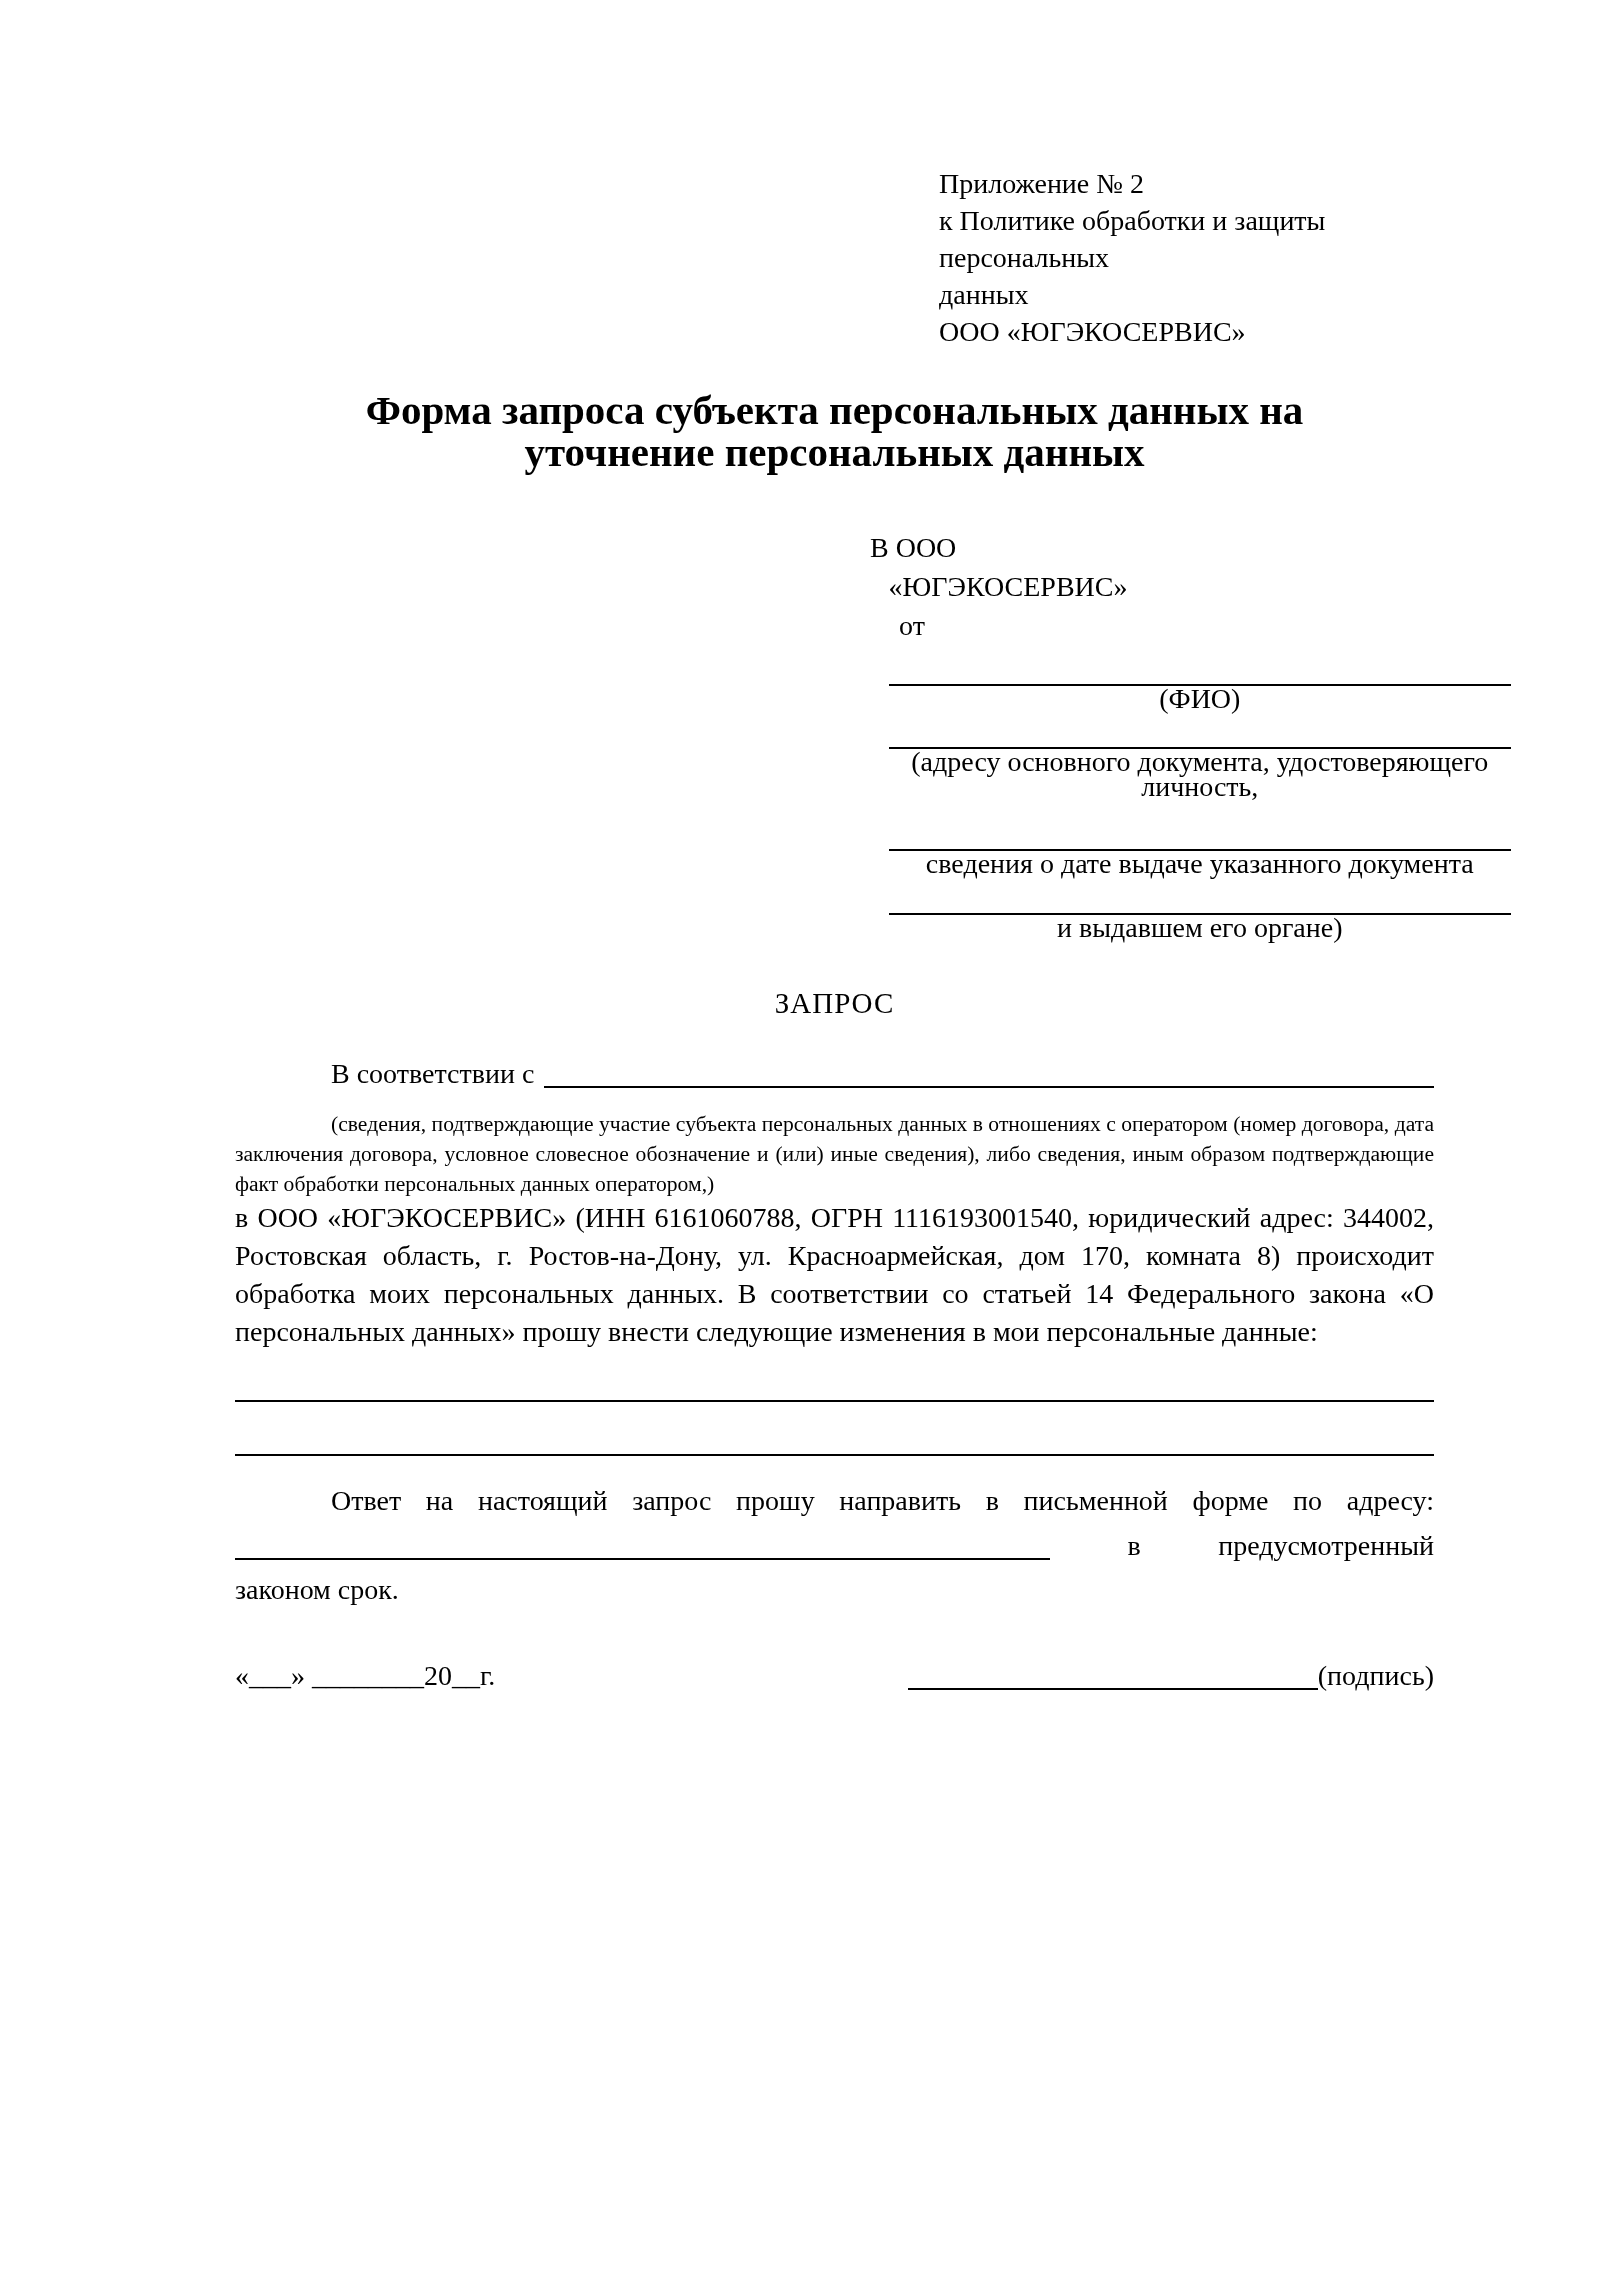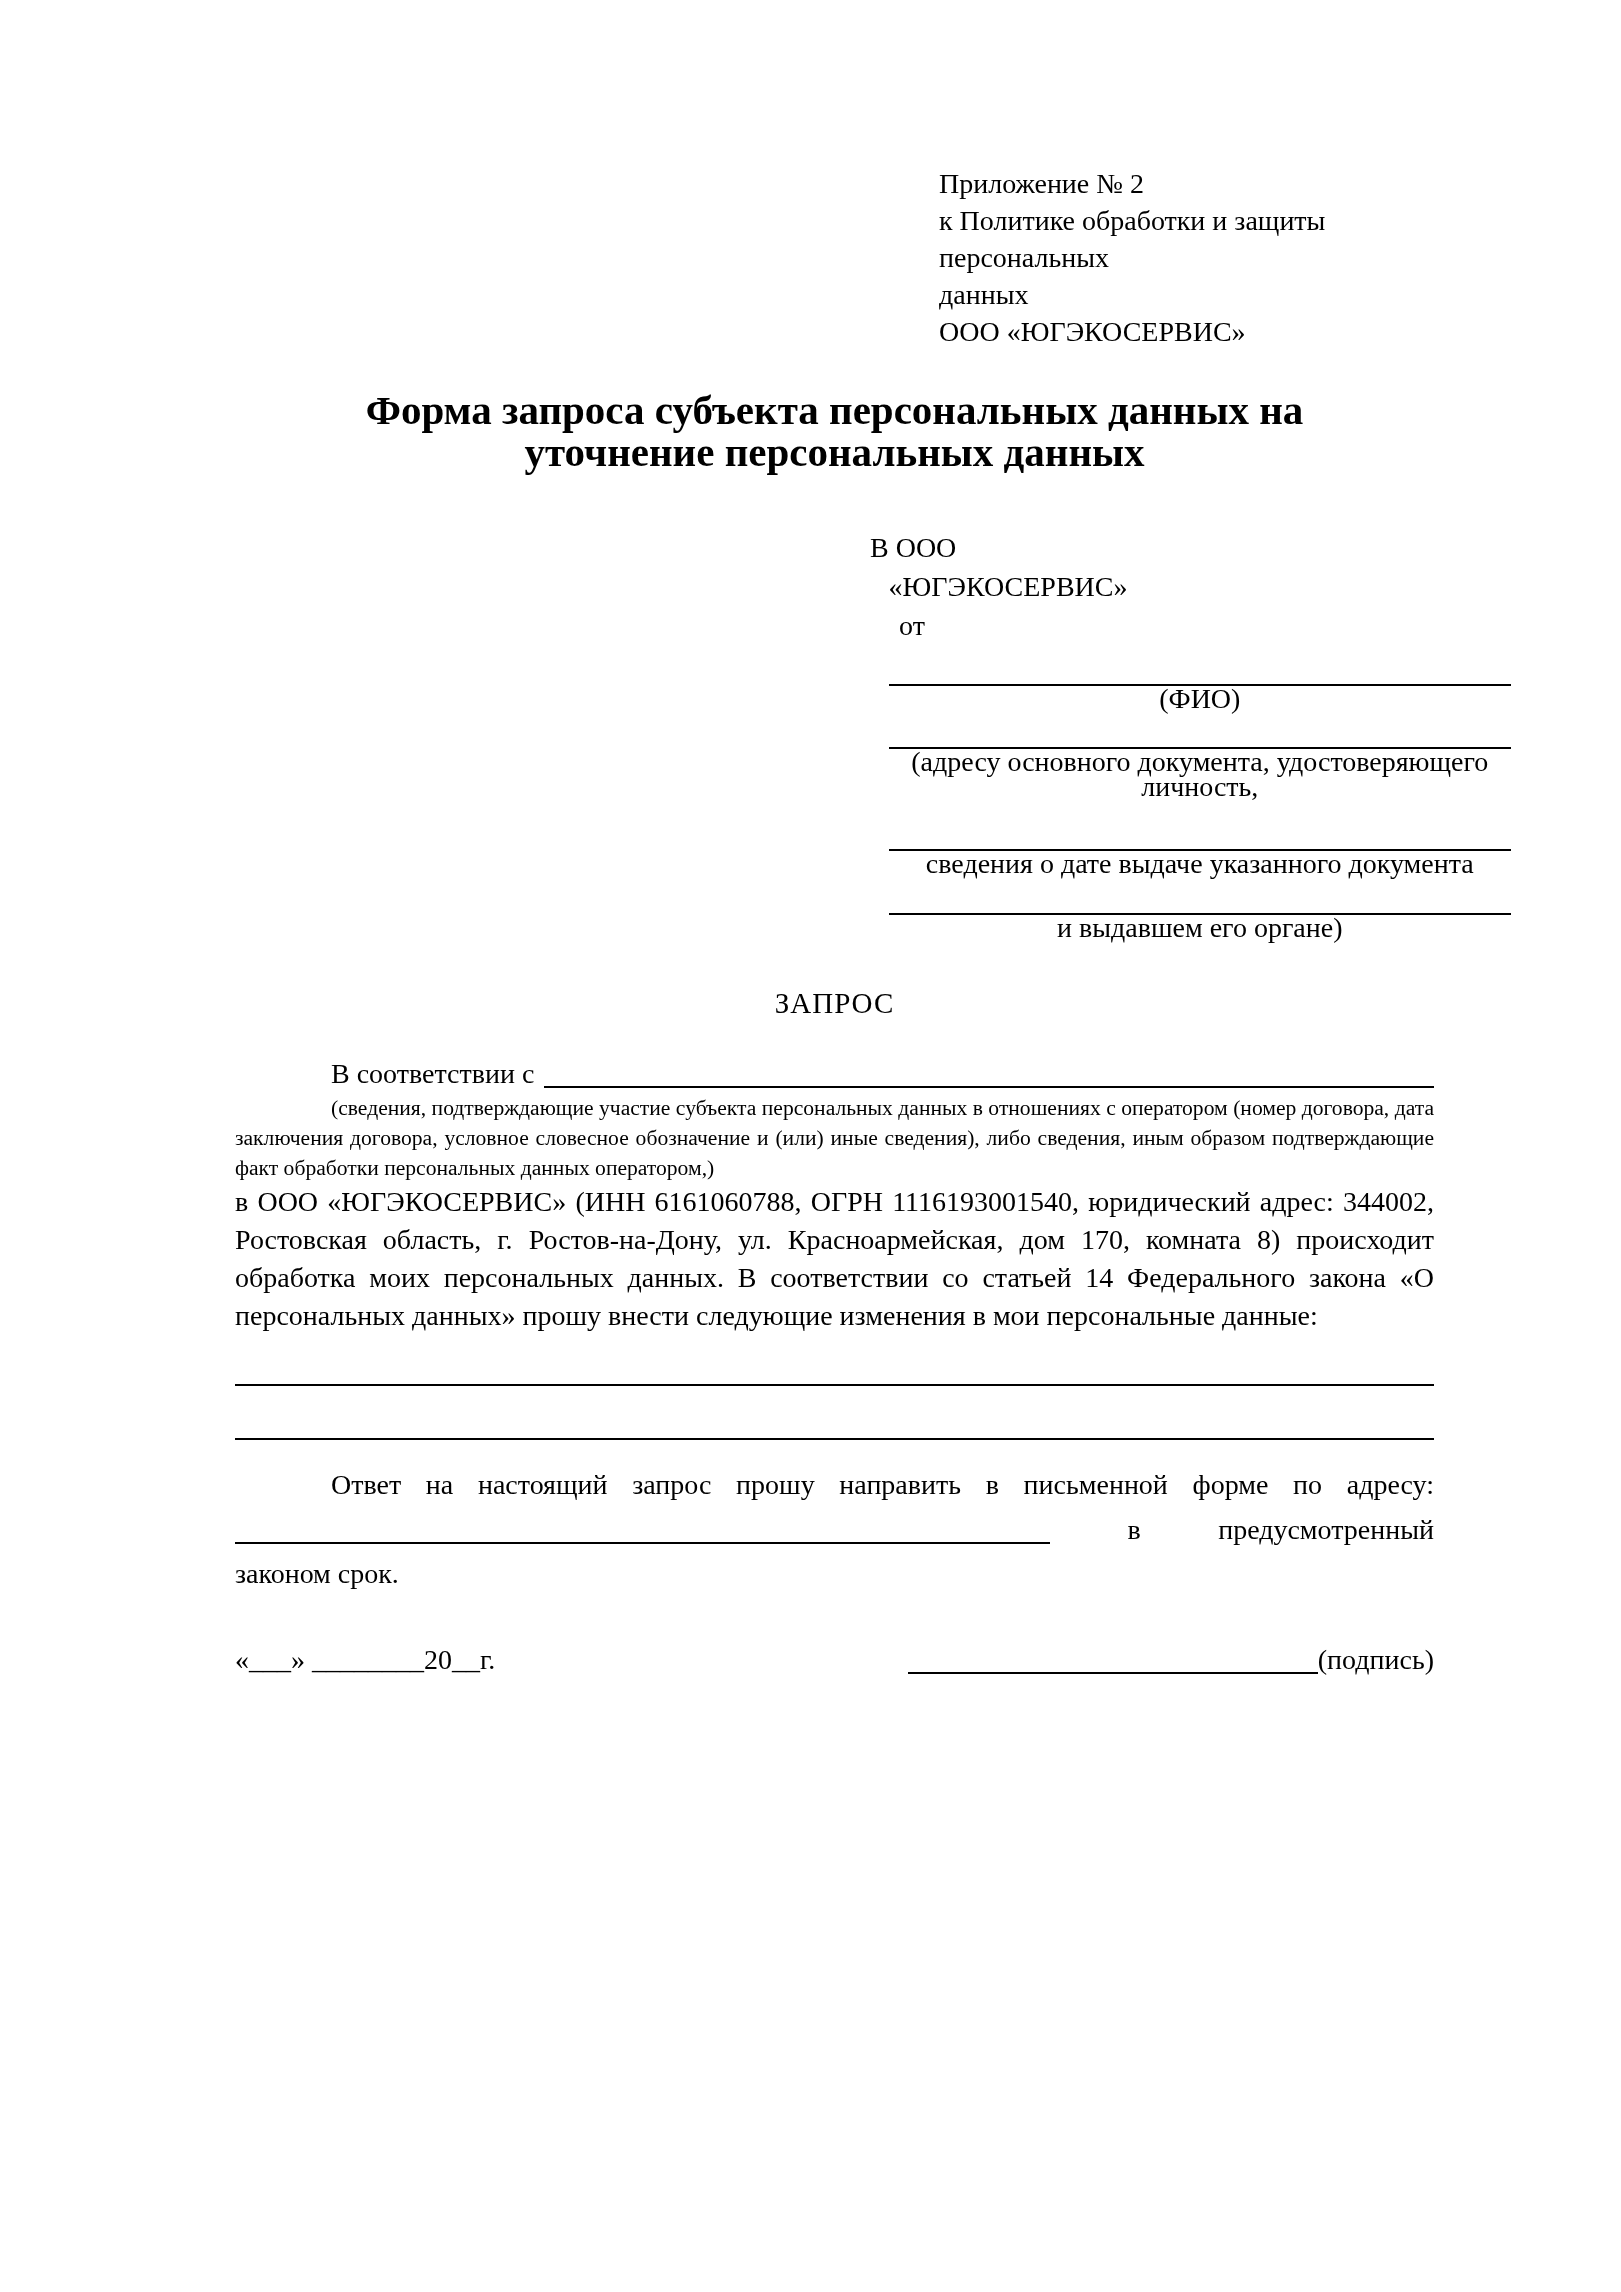--- a/index.html
+++ b/index.html
@@ -76,21 +76,21 @@
   }
   .intro-row .lead { padding-left: 96px; white-space: nowrap; }
   .fill-line {
     flex: 1;
     border-bottom: 2.9px solid #000000;
     margin-bottom: 4.9px;
     margin-left: 9.8px;
   }
   
   .note {
-    margin-top: 0;
+    margin-top: 16px;
     font-size: 21.6px;
     line-height: 30px;
     text-align: justify;
     text-indent: 96px;
   }
   
   .body-par {
     font-size: 28px;
     line-height: 38px;
     text-align: justify;

